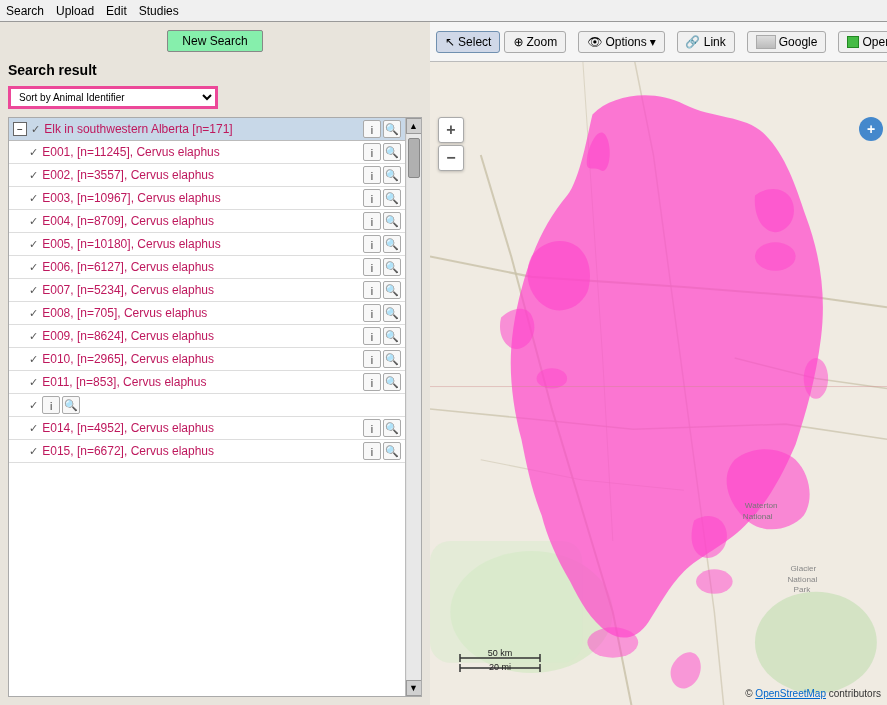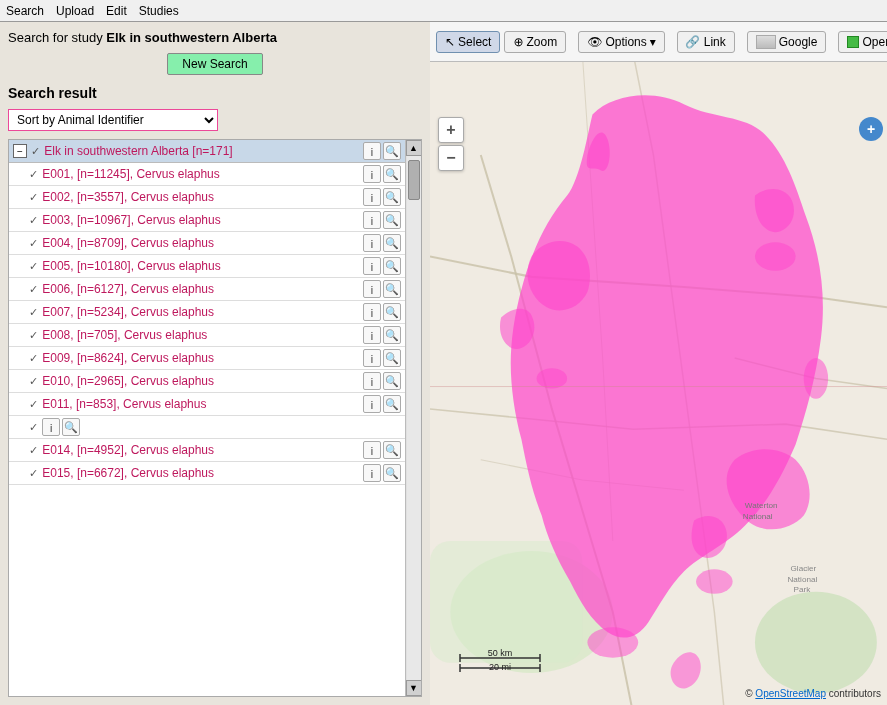--- a/index.html
+++ b/index.html
@@ -56,24 +56,24 @@
     }
 
     #search-result-title {
       font-size: 14px;
       font-weight: bold;
       margin-bottom: 8px;
     }
 
     #sort-select {
       width: 210px;
-      font-size: 12px;
+      font-size: 10px;
       margin-bottom: 8px;
       padding: 2px 4px;
-      border: 1px solid #ec4899;
+      border: 3px solid #ec4899;
       background: white;
       cursor: pointer;
     }
 
     #results-container {
       flex: 1;
       overflow: hidden;
       border: 1px solid #aaa;
       background: white;
       display: flex;
@@ -331,23 +331,20 @@
   <span>Search</span>
   <span>Upload</span>
   <span>Edit</span>
   <span>Studies</span>
 </div>
 
 <div id="main-area">
 
   <div id="left-panel">
 
-    <div id="study-label">
-      <span>Search for study </span><strong>Elk in southwestern Alberta</strong>
-    </div>
 
     <button id="new-search-btn">New Search</button>
 
     <div id="search-result-title">Search result</div>
 
     <select id="sort-select">
       <option>Sort by Animal Identifier</option>
       <option>Sort by Date</option>
       <option>Sort by Species</option>
     </select>

